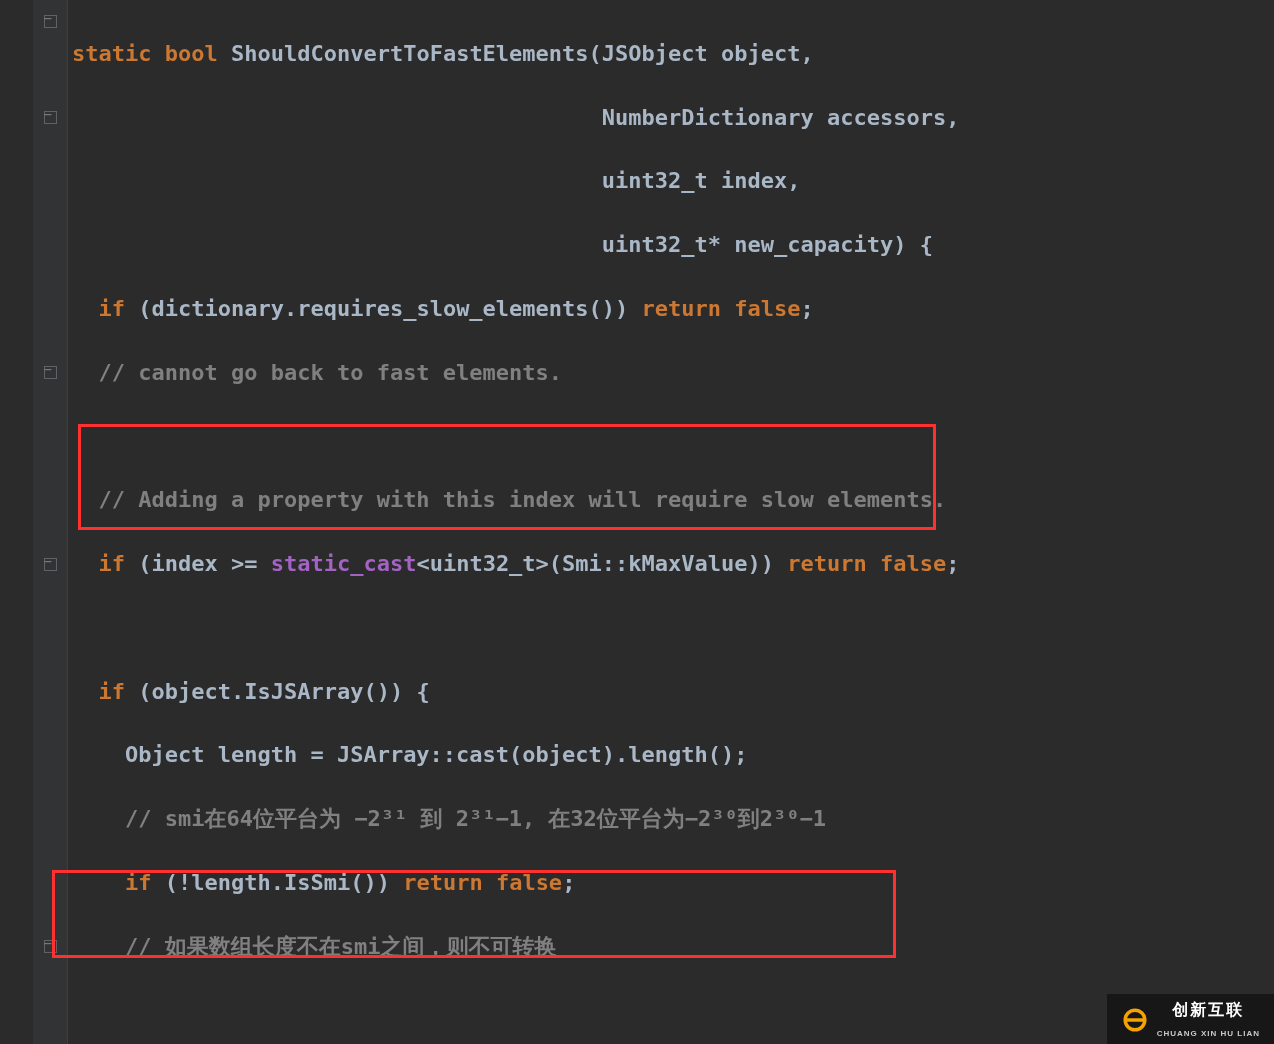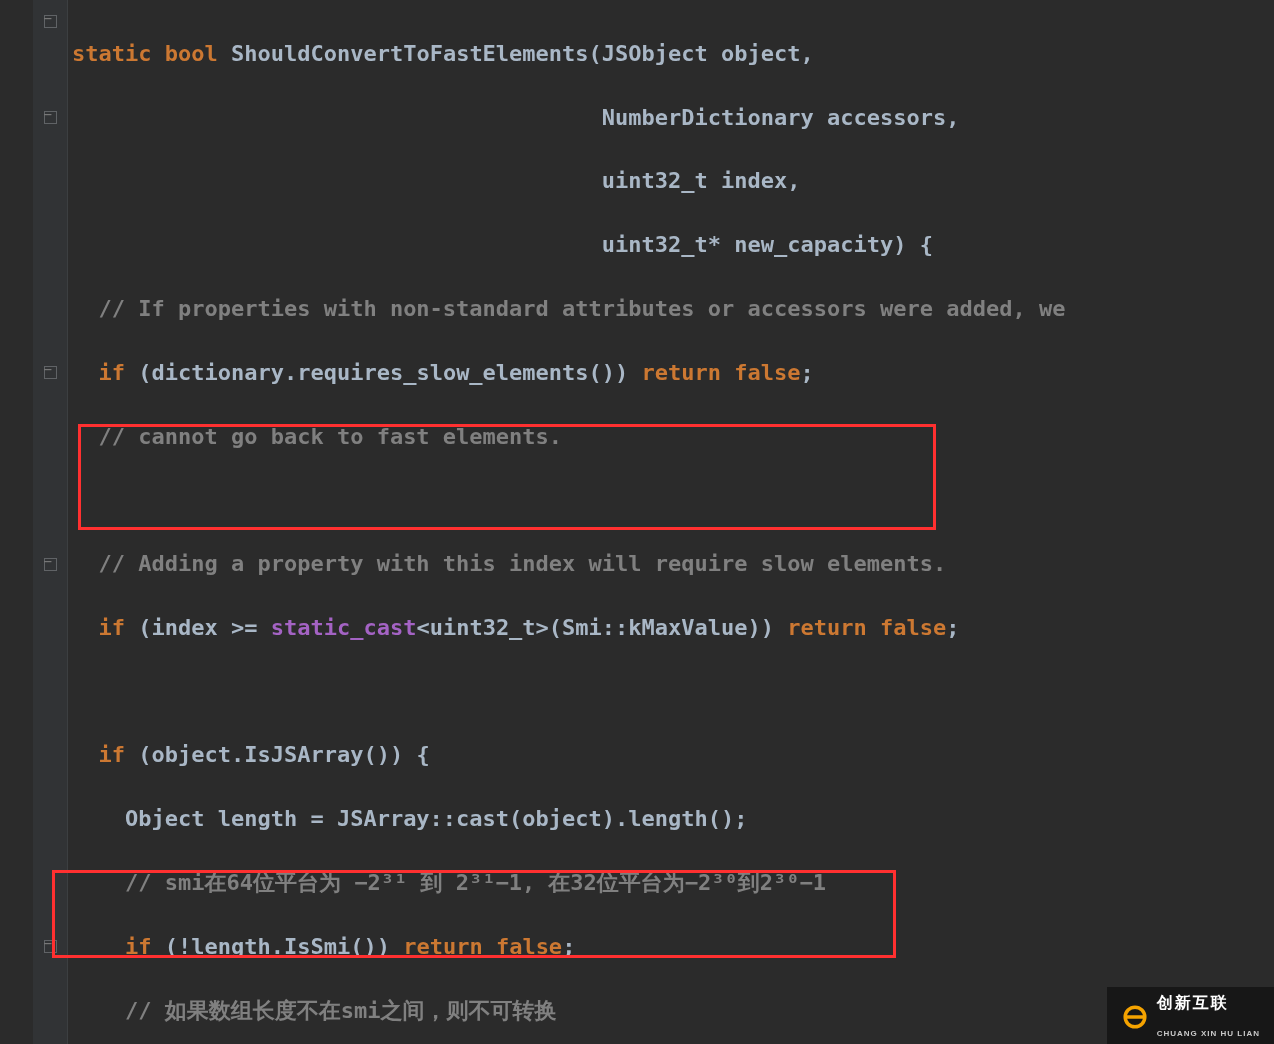--- a/index.html
+++ b/index.html
@@ -104,31 +104,32 @@
   .watermark .logo {
     width: 28px;
     height: 28px;
     position: relative;
   }
   .watermark .logo svg { display:block; }
   .watermark .txt {
     display: flex;
     flex-direction: column;
     line-height: 1.0;
+    text-align: center;
   }
   .watermark .zh {
     font-size: 16px;
     font-weight: 700;
     letter-spacing: 2px;
   }
   .watermark .en {
     font-size: 8px;
     letter-spacing: 1px;
     color: #c9c9c9;
-    margin-top: 19px;
+    margin-top: 12px;
   }
 </style>
 </head>
 <body>
 
 <div class="editor">
   <div class="gutter">
     <div class="row">
         <span class="fold-open"></span>
       </div>
@@ -169,21 +170,20 @@
     <div class="row">
         <span class="fold-close"></span>
       </div>
   </div>
 
   <div class="code">
 <div><span class="kw">static</span> <span class="kw">bool</span><span> ShouldConvertToFastElements(JSObject object,</span></div>
 <div><span>                                        NumberDictionary accessors,</span></div>
 <div><span>                                        uint32_t index,</span></div>
 <div><span>                                        uint32_t* new_capacity) {</span></div>
-<div><span class="cm">  // If properties with non-standard attributes or accessors were added, we</span></div>
 <div><span>  </span><span class="kw">if</span><span> (dictionary.requires_slow_elements()) </span><span class="kw">return</span><span> </span><span class="kw">false</span><span>;</span></div>
 <div><span class="cm">  // cannot go back to fast elements.</span></div>
 <div><span></span>&nbsp;</div>
 <div><span class="cm">  // Adding a property with this index will require slow elements.</span></div>
 <div><span>  </span><span class="kw">if</span><span> (index &gt;= </span><span class="pp">static_cast</span><span>&lt;uint32_t&gt;(Smi::kMaxValue)) </span><span class="kw">return</span><span> </span><span class="kw">false</span><span>;</span></div>
 <div><span></span>&nbsp;</div>
 <div><span>  </span><span class="kw">if</span><span> (object.IsJSArray()) {</span></div>
 <div><span>    Object length = JSArray::cast(object).length();</span></div>
 <div><span class="cm">    // smi在64位平台为 −2³¹ 到 2³¹−1, 在32位平台为−2³⁰到2³⁰−1</span></div>
 <div><span>    </span><span class="kw">if</span><span> (!length.IsSmi()) </span><span class="kw">return</span><span> </span><span class="kw">false</span><span>;</span></div>

